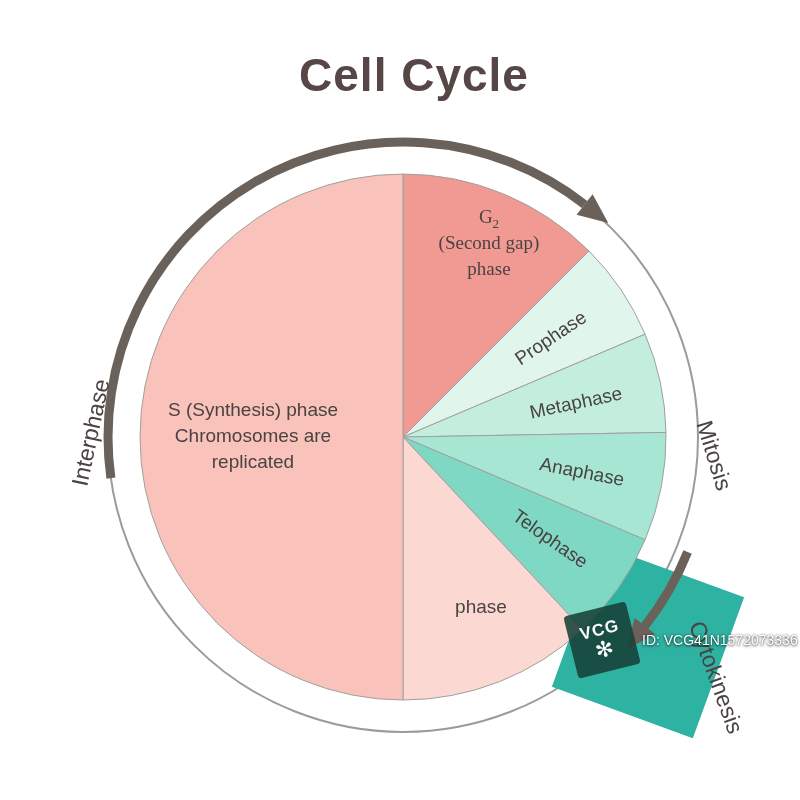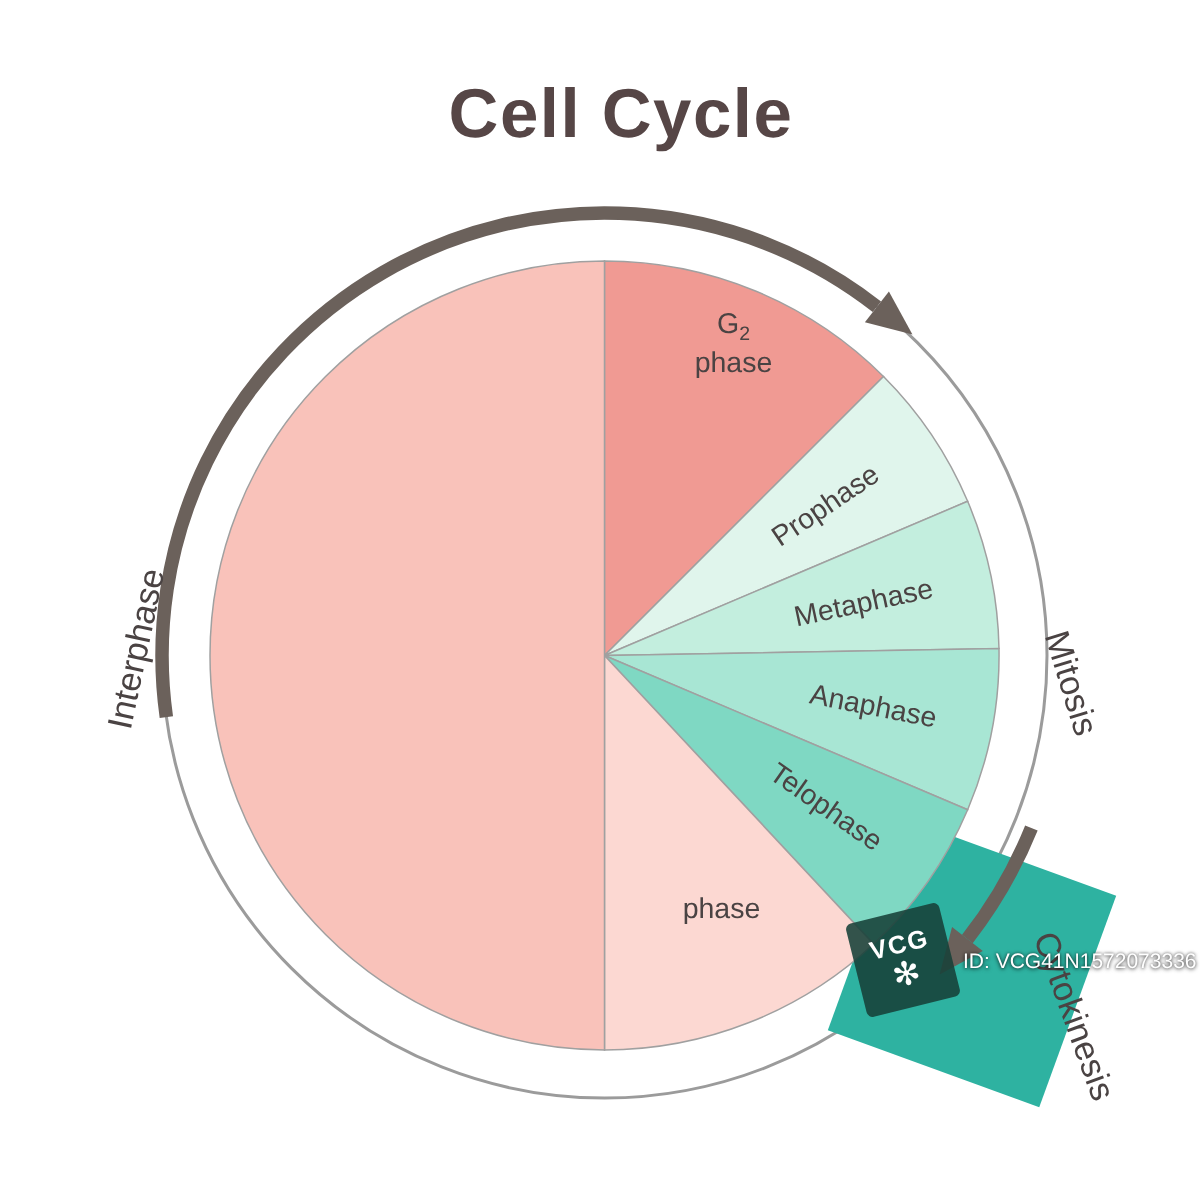--- a/index.html
+++ b/index.html
@@ -9,21 +9,21 @@
          font-size:46px;font-weight:bold;color:#564646;letter-spacing:1px;}
   #diagram-svg{position:absolute;left:0;top:0;}
 
   .olabel{position:absolute;font-size:23px;color:#4a4343;text-align:center;}
   .interphase{left:6px;top:419px;width:170px;transform:rotate(-78deg);}
   .mitosis{left:634px;top:442px;width:160px;transform:rotate(73deg);}
   .cytokinesis{left:636px;top:664px;width:160px;transform:rotate(70deg);}
 
   .plabel{position:absolute;font-size:19px;color:#4a4343;text-align:center;line-height:1.38;}
   .s-label{left:113px;top:397px;width:280px;}
-  .g2-label{left:369px;top:204px;width:240px;}
+  .g2-label{left:369px;top:204px;width:240px;font-family:Liberation Serif, serif;}
   .g1-label{left:361px;top:594px;width:240px;}
   sub{font-size:13px;line-height:1;}
 
   .rot{width:200px;white-space:nowrap;}
   .prophase{left:451px;top:325px;transform:rotate(-34deg);}
   .metaphase{left:476px;top:390px;transform:rotate(-12deg);}
   .anaphase{left:482px;top:459px;transform:rotate(11deg);}
   .telophase{left:450px;top:526px;transform:rotate(35deg);}
 
   .watermark{position:absolute;left:570px;top:608px;display:flex;align-items:center;gap:8px;}
@@ -55,23 +55,29 @@
       <path d="M 110.9 478.1 A 295 295 0 0 1 584.6 204.5" fill="none" stroke="#6b615b" stroke-width="9"></path>
       <path d="M 608.3 223.0 L 592.6 194.3 L 576.6 214.8 Z" fill="#6b615b"></path>
       <path d="M 687.6 552.0 A 307 307 0 0 1 644.9 626.0" fill="none" stroke="#6b615b" stroke-width="9"></path>
       <path d="M 626.4 649.6 L 655.2 634.0 L 634.7 618.0 Z" fill="#6b615b"></path>
     </svg>
 
   <div class="olabel interphase">Interphase</div>
   <div class="olabel mitosis">Mitosis</div>
   <div class="olabel cytokinesis">Cytokinesis</div>
 
+  <div class="plabel s-label">
+    <div>S (Synthesis) phase</div>
+    <div>Chromosomes are</div>
+    <div>replicated</div>
+  </div>
 
   <div class="plabel g2-label">
     <div><span>G</span><sub>2</sub></div>
+    <div>(Second gap)</div>
     <div>phase</div>
   </div>
 
   <div class="plabel g1-label">
     <div>phase</div>
   </div>
 
   <div class="plabel rot prophase">Prophase</div>
   <div class="plabel rot metaphase">Metaphase</div>
   <div class="plabel rot anaphase">Anaphase</div>

